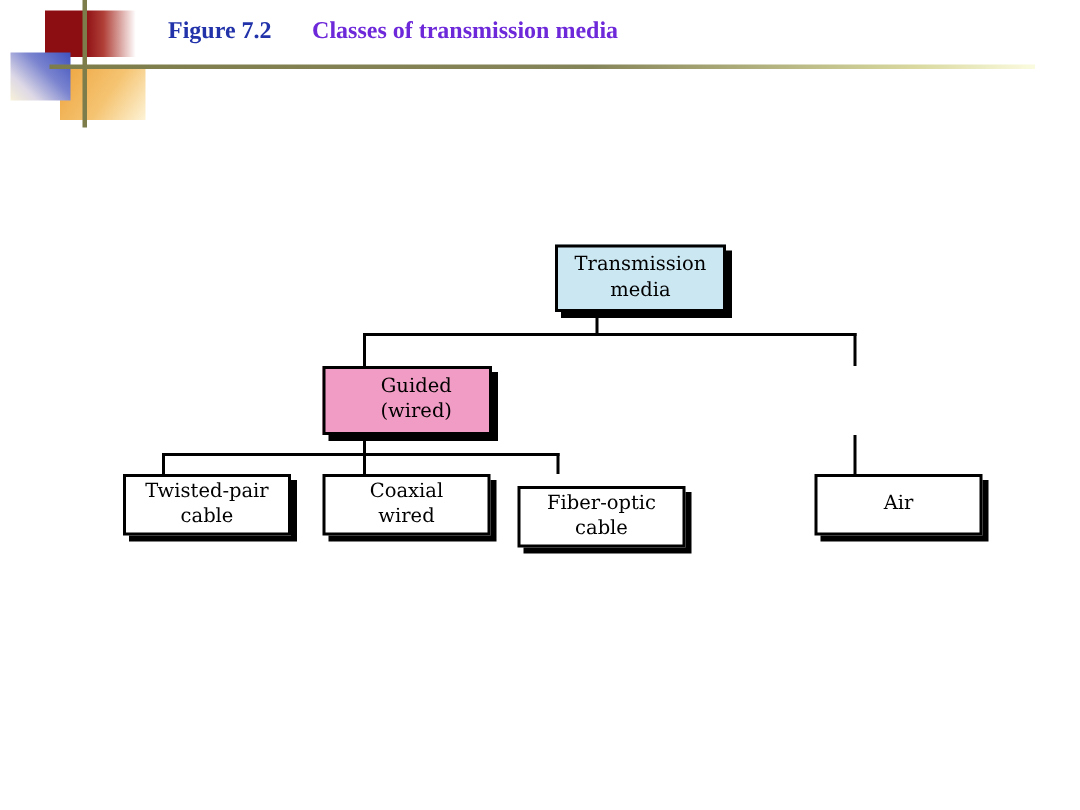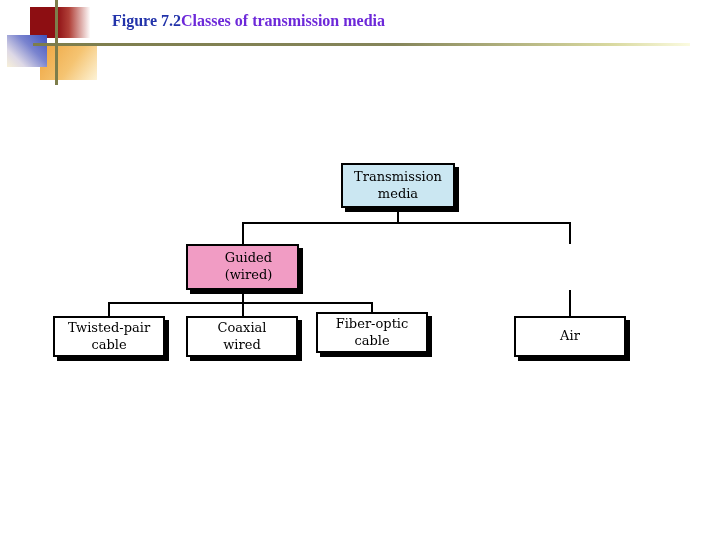--- a/index.html
+++ b/index.html
@@ -25,45 +25,45 @@
   .deco-vline{
     position:absolute;left:55px;top:0;width:3px;height:85px;
     background:var(--accent-olive,#7d7d4b);
   }
   .deco-hline{
     position:absolute;left:33px;top:43px;width:657px;height:3px;
     background:linear-gradient(to right,var(--accent-olive,#7d7d4b) 0%,#85855a 55%,#d9d9a0 88%,#fbfbe0 100%);
   }
   
   .title-row{
-    position:absolute;left:112px;top:12px;display:flex;align-items:baseline;
+    position:absolute;left:112px;top:12px;display:flex;align-items:baseline;gap:27px;
     font-family:"Liberation Serif","DejaVu Serif",serif;
     font-weight:bold;font-size:16px;white-space:nowrap;
   }
   .fig-label{color:var(--title-blue,#2233aa);}
   .fig-title{color:#6d28d9;}
   
   .diagram{position:absolute;left:0;top:0;width:720px;height:540px;}
   .node{
     position:absolute;display:flex;align-items:center;justify-content:center;
     border:2px solid #000;box-shadow:4px 4px 0 0 #000;
-    background:#fff;box-sizing:border-box;text-align:center;
+    background:#fff;box-sizing:border-box;text-align:center;margin-left:29px;
   }
   .node-label{
     font-size:13px;line-height:1.3;color:#000;white-space:pre-line;
   }
   .fill-blue{background:var(--root-fill,#cbe7f2);}
   .fill-pink{background:var(--branch-fill,#f19cc4);padding-left:12px;}
   .fill-white{background:var(--leaf-fill,#ffffff);}
   .n-root    {left:341px;top:163px;width:114px;height:45px;}
   .n-guided  {left:186px;top:244px;width:113px;height:46px;}
   .n-unguided{left:513px;top:244px;width:114px;height:46px;}
   .n-twisted {left:53px; top:316px;width:112px;height:41px;justify-content:center;}
   .n-coaxial {left:186px;top:316px;width:112px;height:41px;}
-  .n-fiber   {left:316px;top:312px;width:112px;height:41px;}
+  .n-fiber   {left:316px;top:324px;width:112px;height:41px;}
   .n-air     {left:514px;top:316px;width:112px;height:41px;}
   .line{position:absolute;background:#000;}
   .line.v{width:2px;}
   .line.h{height:2px;}
 </style>
 </head>
 <body>
 
 <div class="deco">
   <div class="deco-red"></div>

